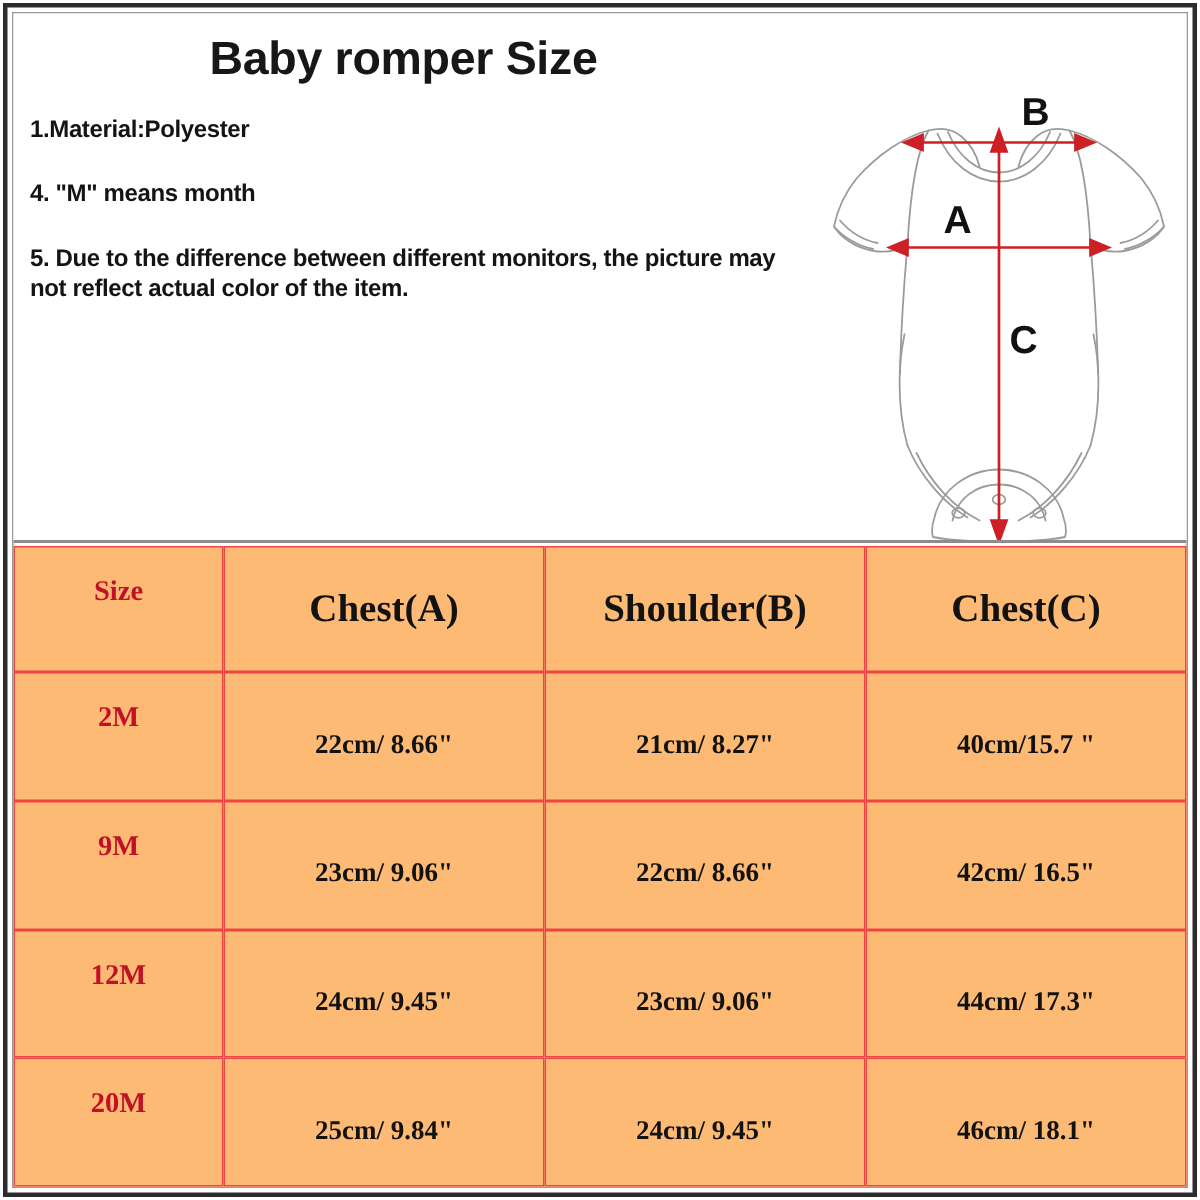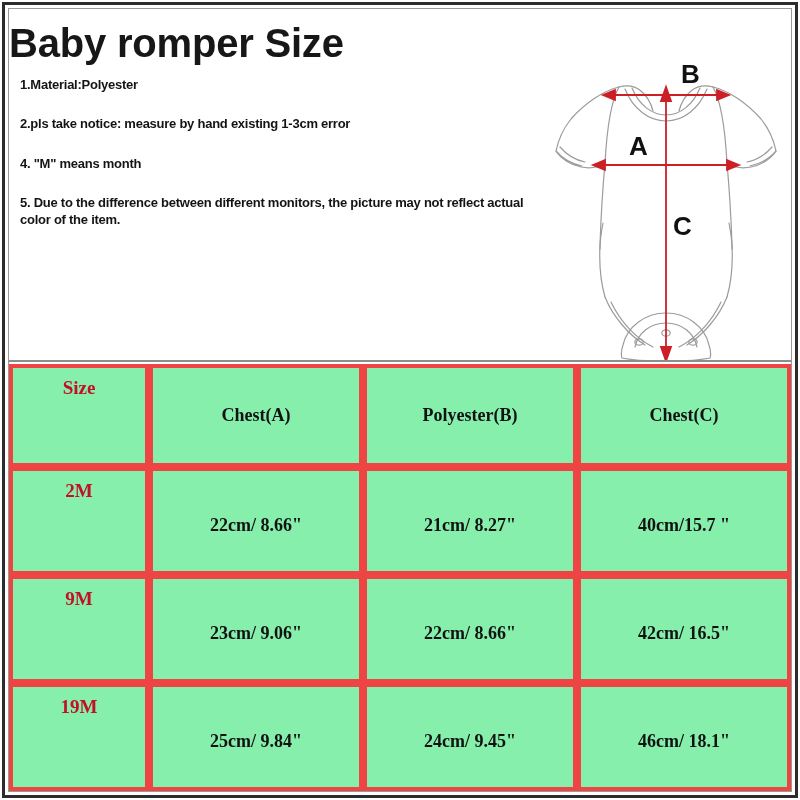--- a/index.html
+++ b/index.html
@@ -14,71 +14,70 @@
         box-sizing:border-box;border:3px solid #2c2c2c;background:#fff;}
   .frame-inner{position:absolute;left:8px;top:8px;width:784px;height:784px;
         box-sizing:border-box;border:1px solid #9a9a9a;background:#fff;
         box-shadow:inset 0 0 0 1px #e9e9e9;}
 
   
   .info-panel{position:absolute;left:9px;top:9px;width:782px;height:353px;
         box-sizing:border-box;border-bottom:2px solid #8d8d8d;background:#fff;
         overflow:hidden;}
 
-  .title{position:absolute;left:0;top:12px;width:520px;
-        font-size:40px;font-weight:bold;color:#171717;letter-spacing:-0.2px;
+  .title{position:absolute;left:0;top:12px;width:520px;text-align:center;
+        font-size:31px;font-weight:bold;color:#171717;letter-spacing:-0.2px;
         font-family:"Liberation Sans",sans-serif;white-space:nowrap;}
 
   .notes{position:absolute;left:11px;top:68px;width:515px;}
-  .note{font-size:13px;font-weight:bold;color:#141414;line-height:1.26;
+  .note{font-size:16px;font-weight:bold;color:#141414;line-height:1.26;
         margin-bottom:23px;font-family:"Liberation Sans",sans-serif;
         letter-spacing:-0.25px;}
   .note:last-child{margin-bottom:12px;}
 
   
   .diagram{position:absolute;left:532px;top:46px;width:250px;height:310px;}
   .diagram svg{display:block;width:250px;height:310px;}
   .dim-letter{font-family:"Liberation Sans",sans-serif;font-weight:bold;
         fill:#111;}
 
   
   .size-table{position:absolute;left:9px;top:364px;width:782px;height:427px;
         border-collapse:separate;border-spacing:0;background:#fff;}
-  .size-table td{border:4px solid #ef4444;box-sizing:border-box;
-        background:#86efac;padding:2px;position:relative;
+  .size-table td{border:1px solid #ef4444;box-sizing:border-box;
+        background:#fdba74;padding:12px;position:relative;
         font-family:"Liberation Serif",serif;}
 
   .col-size{width:140px;}
   .col-m{width:214px;}
 
   .cell-size{text-align:center;vertical-align:top;}
   .cell-size span{display:block;margin-top:7px;font-size:19px;font-weight:bold;
         color:#c11027;font-family:"Liberation Serif",serif;}
   .cell-head{text-align:center;vertical-align:middle;}
-  .cell-head span{font-size:18px;font-weight:bold;color:#121212;
+  .cell-head span{font-size:26px;font-weight:bold;color:#121212;
         font-family:"Liberation Serif",serif;}
   .cell-val{text-align:center;vertical-align:middle;}
   .cell-val span{display:block;margin-top:10px;font-size:18px;font-weight:bold;
         color:#121212;font-family:"Liberation Serif",serif;}
 </style>
 </head>
 <body>
 
 <div id="page">
 
   <div class="frame-outer"></div>
   <div class="frame-inner"></div>
 
   <div class="info-panel">
 
     <div class="title">Baby romper Size</div>
 
     <div class="notes">
       <div class="note">1.Material:Polyester</div>
-      <div class="note">2.pls take notice: measure by hand existing 1-3cm error</div>
       <div class="note">4. "M" means month</div>
       <div class="note">5. Due to the difference between different monitors, the picture may not reflect actual color of the item.</div>
     </div>
 
     <div class="diagram">
       <svg viewBox="0 0 250 310" xmlns="http://www.w3.org/2000/svg">
         <g fill="none" stroke="#9b9b9b" stroke-width="1.2" stroke-linejoin="round" stroke-linecap="round">
 
           <path d="M78 32 C62 36 44 48 30 64 C22 74 17 86 15 96
                    C20 104 30 110 40 112 C50 114 58 112 64 108"></path>
@@ -150,21 +149,21 @@
   <table class="size-table">
     <tbody>
       <tr>
         <td class="col-size cell-size">
           <span>Size</span>
         </td>
         <td class="col-m cell-head">
           <span>Chest(A)</span>
         </td>
         <td class="col-m cell-head">
-          <span>Polyester(B)</span>
+          <span>Shoulder(B)</span>
         </td>
         <td class="col-m cell-head">
           <span>Chest(C)</span>
         </td>
       </tr>
 
 
       <tr>
         <td class="col-size cell-size">
           <span>2M</span>
@@ -188,24 +187,38 @@
           <span>23cm/ 9.06"</span>
           </td>
         <td class="col-m cell-val">
           <span>22cm/ 8.66"</span>
           </td>
         <td class="col-m cell-val">
           <span>42cm/ 16.5"</span>
           </td>
       </tr>
 
-
-      <tr>
-        <td class="col-size cell-size">
-          <span>19M</span>
+      <tr>
+        <td class="col-size cell-size">
+          <span>12M</span>
+          </td>
+        <td class="col-m cell-val">
+          <span>24cm/ 9.45"</span>
+          </td>
+        <td class="col-m cell-val">
+          <span>23cm/ 9.06"</span>
+          </td>
+        <td class="col-m cell-val">
+          <span>44cm/ 17.3"</span>
+          </td>
+      </tr>
+
+      <tr>
+        <td class="col-size cell-size">
+          <span>20M</span>
           </td>
         <td class="col-m cell-val">
           <span>25cm/ 9.84"</span>
           </td>
         <td class="col-m cell-val">
           <span>24cm/ 9.45"</span>
           </td>
         <td class="col-m cell-val">
           <span>46cm/ 18.1"</span>
           </td>

